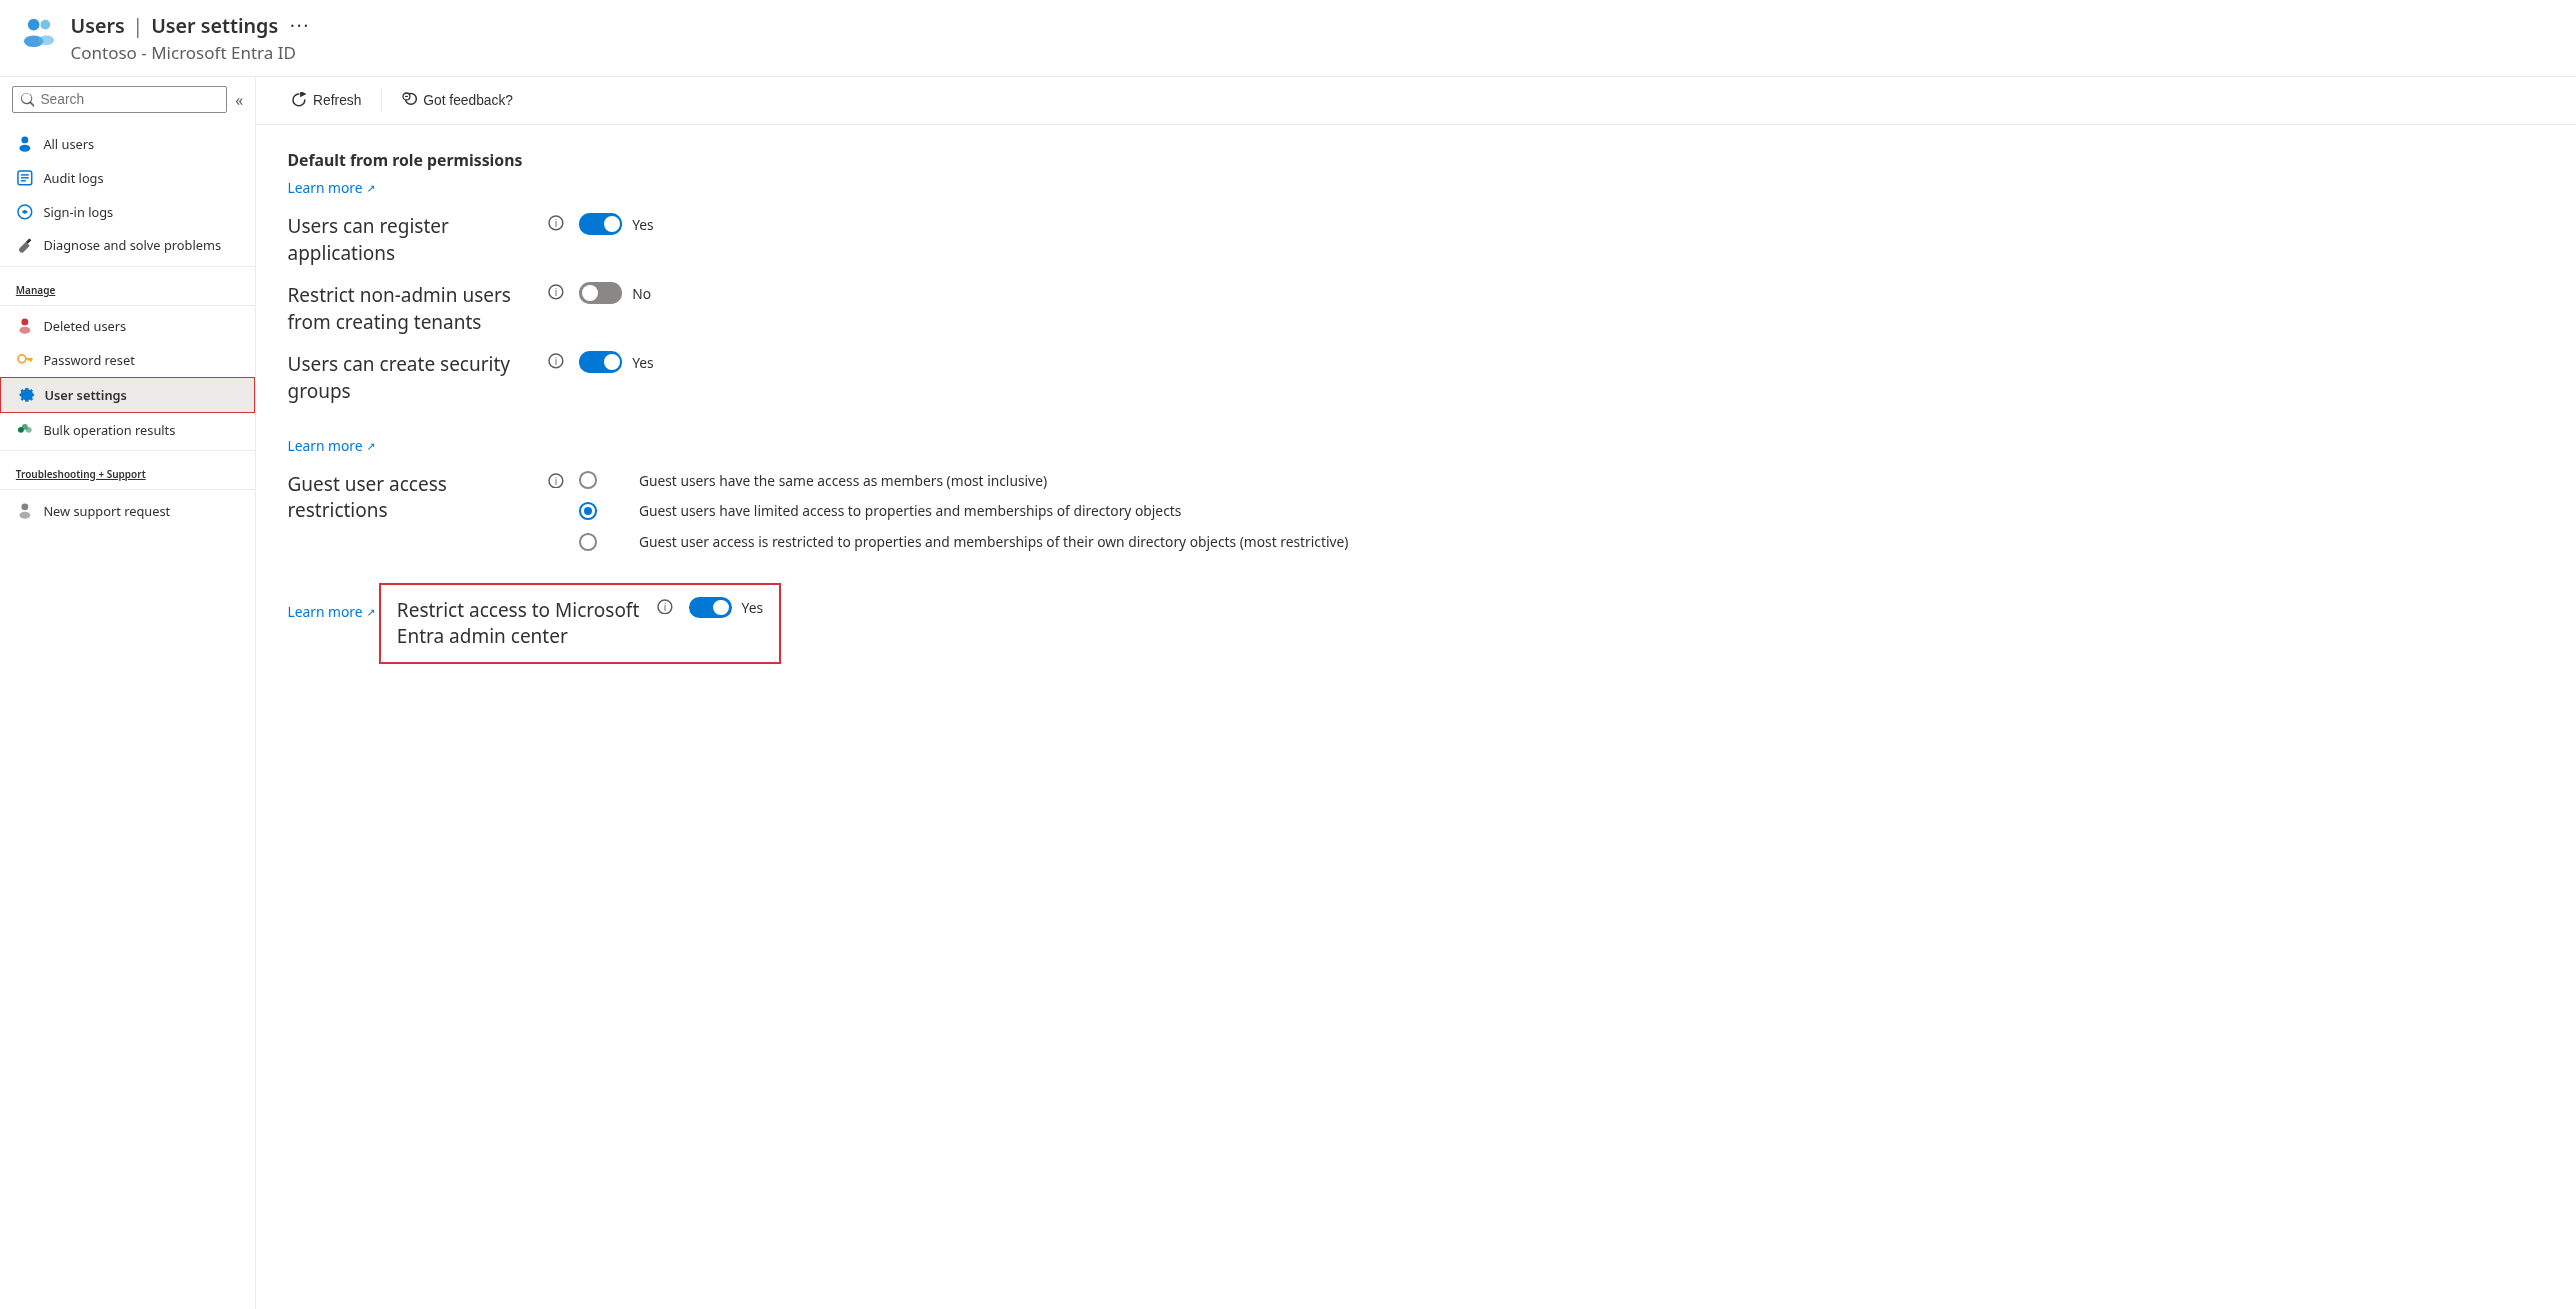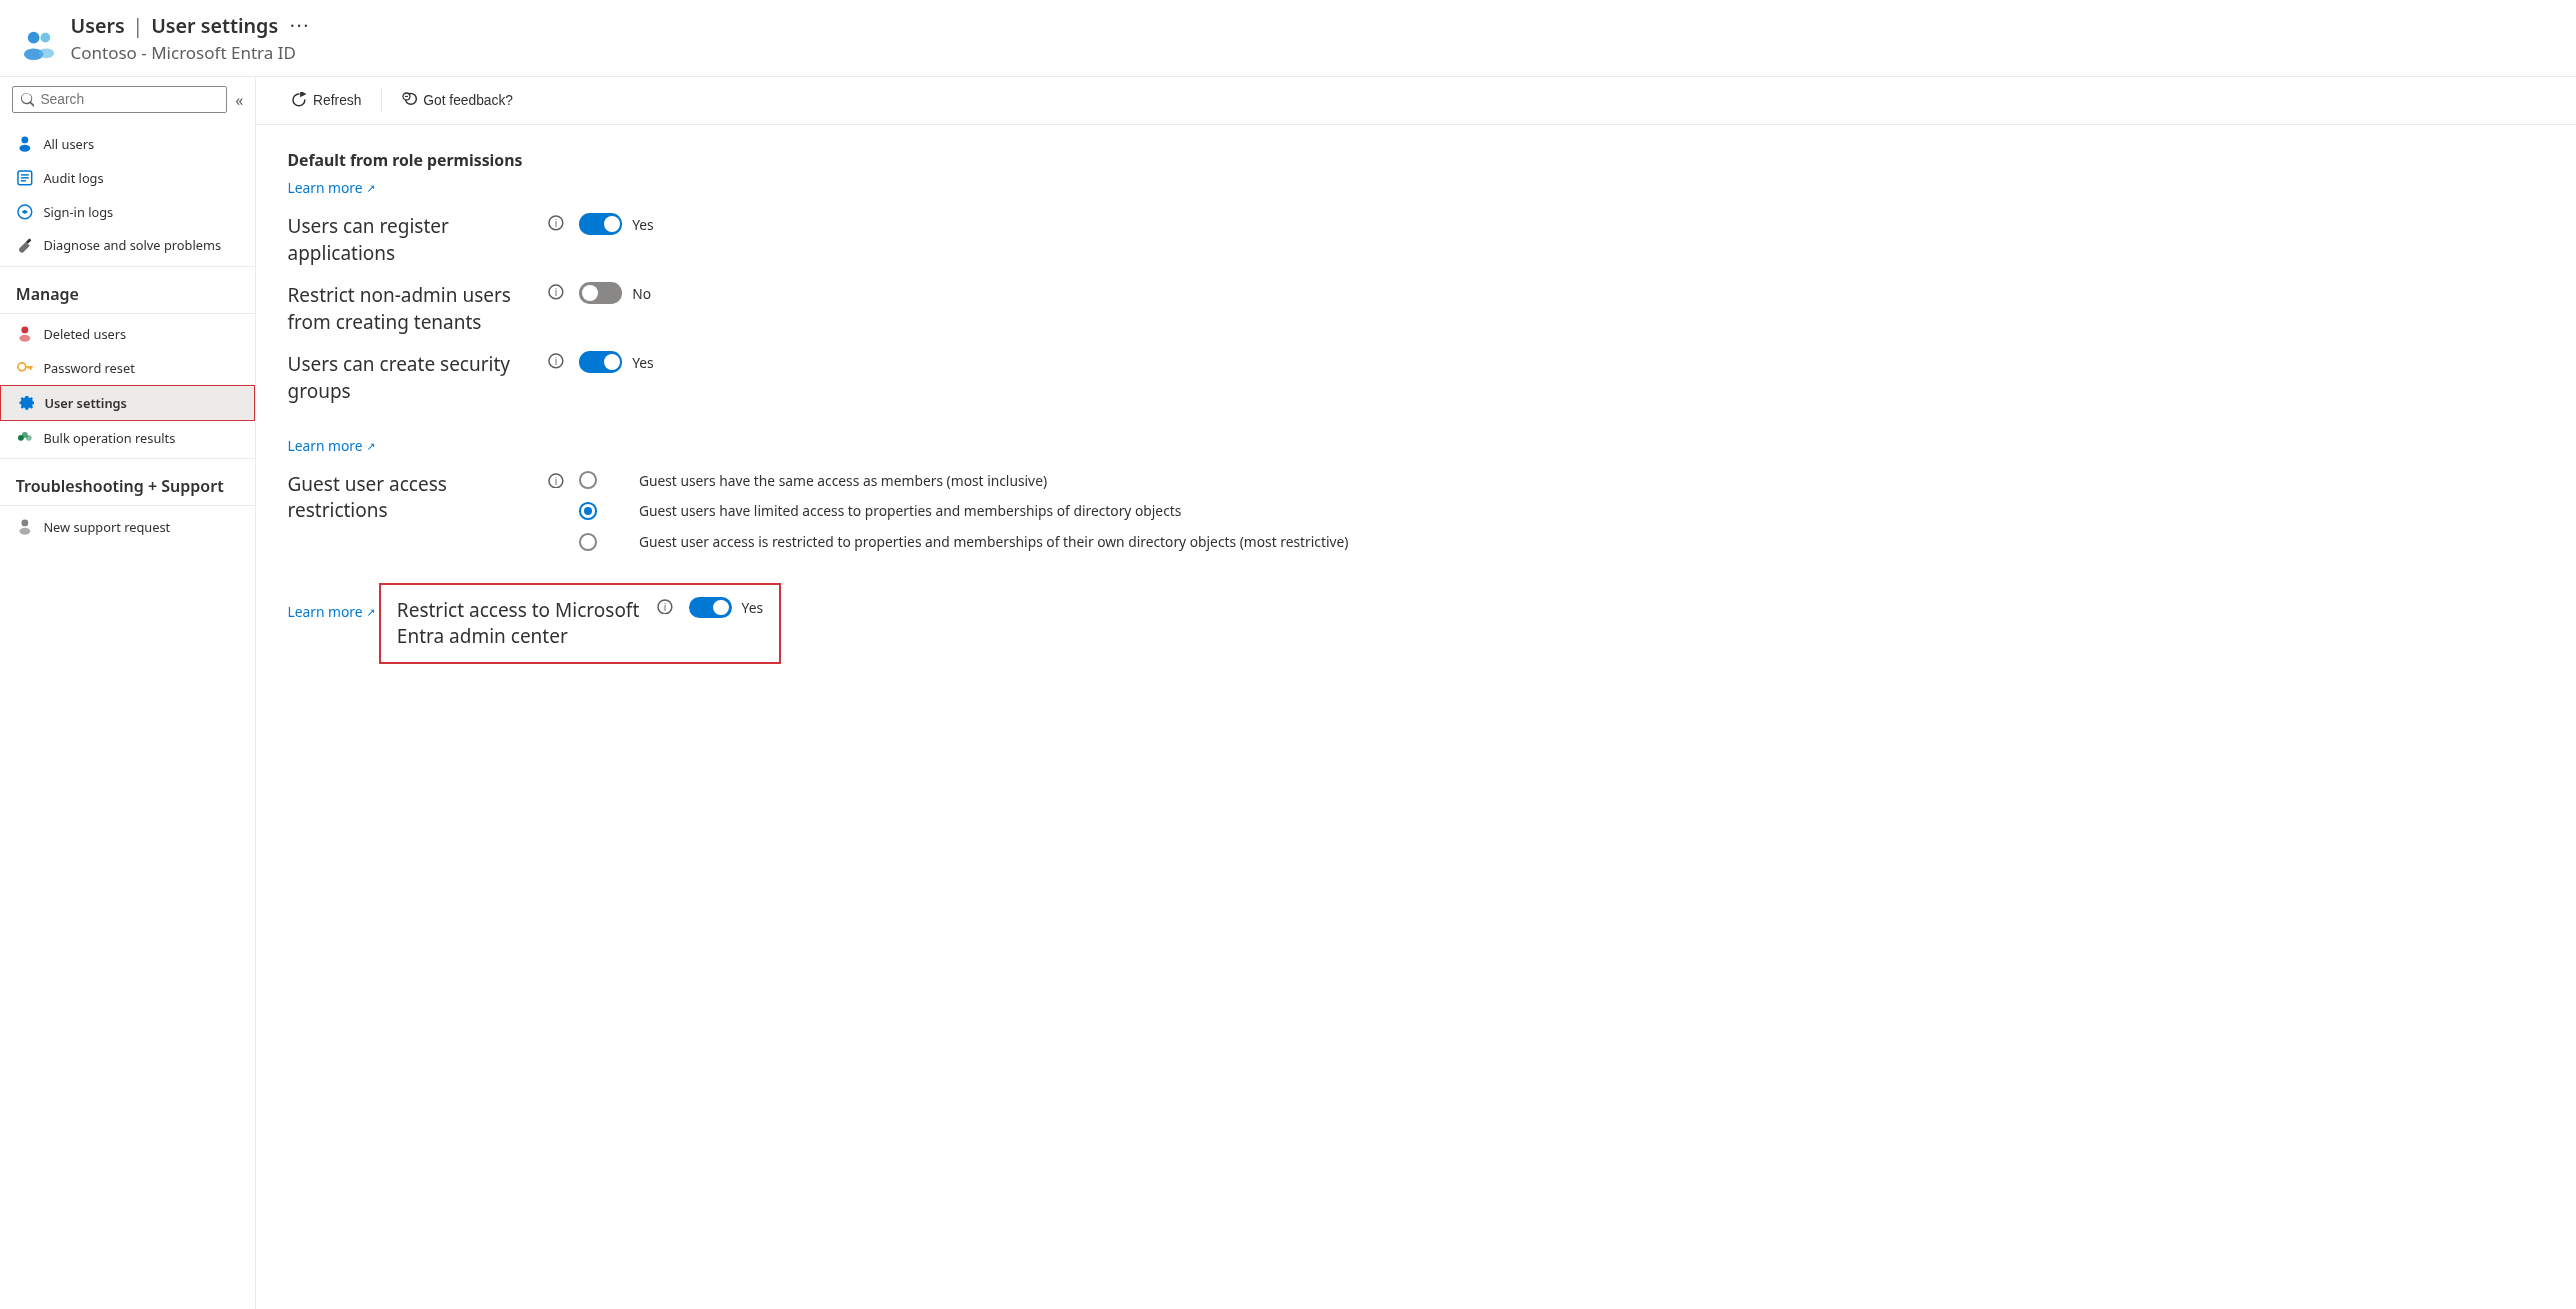--- a/index.html
+++ b/index.html
@@ -1,39 +1,39 @@
 <!DOCTYPE html>
 <html><head>
   <meta charset="utf-8">
   <style>
     * { box-sizing: border-box; margin: 0; padding: 0; }
     body { font-family: 'Segoe UI', system-ui, sans-serif; font-size: 13.8px; color: #323130; background: #fff; display: flex; flex-direction: column; height: 100vh; }
 
-    .app-header { display: flex; align-items: flex-end; padding: 11.8px 19.7px; border-bottom: 1px solid #edebe9; }
+    .app-header { display: flex; align-items: flex-start; padding: 11.8px 19.7px; border-bottom: 1px solid #edebe9; }
     .app-header-icon { width: 39px; height: 39px; margin-right: 11.8px; }
     .app-header-title { font-size: 19.7px; font-weight: 600; color: #323130; }
     .app-header-subtitle { font-size: 17px; color: #605e5c; margin-top: 2px; }
 
     .main-layout { display: flex; flex: 1; overflow: hidden; }
 
     
     .sidebar { width: 256px; min-width: 256px; border-right: 1px solid #edebe9; display: flex; flex-direction: column; overflow-y: auto; padding-bottom: 19.7px; }
     .sidebar-search-row { display: flex; align-items: center; padding: 9.9px 11.8px; }
     .sidebar-search { display: flex; align-items: center; border: 1px solid #8a8886; border-radius: 2px; padding: 4.9px 7.9px; flex: 1; background: #fff; }
     .sidebar-search input { border: none; outline: none; font-size: 13.8px; color: #323130; width: 100%; }
     .search-icon-svg { width: 13.8px; height: 13.8px; margin-right: 5.9px; color: #605e5c; flex-shrink: 0; }
     .sidebar-collapse { margin-left: 7.9px; cursor: pointer; color: #605e5c; font-size: 15.8px; }
 
     .sidebar-nav { padding: 3.9px 0; }
     .sidebar-item { display: flex; padding: 7.9px 15.8px; cursor: pointer; color: #323130; border-radius: 0; position: relative; }
     .sidebar-item.active { background: #edebe9; font-weight: 600; border: 1.5px solid #d13438; }
     .sidebar-item .item-icon { width: 17.7px; height: 17.7px; margin-right: 9.9px; flex-shrink: 0; }
     .sidebar-item .item-label { font-size: 12.8px; }
 
-    .sidebar-section-label { font-size: 16px; font-weight: 600; color: #323130; padding: 11.8px 15.8px 3.9px; }
+    .sidebar-section-label { font-size: 10px; font-weight: 600; color: #323130; padding: 11.8px 15.8px 3.9px; text-decoration: underline; }
     .sidebar-divider { border: none; border-top: 1px solid #edebe9; margin: 3.9px 0; }
 
     
     .content { flex: 1; overflow-y: auto; padding: 0; }
     .content-toolbar { display: flex; align-items: center; padding: 9.9px 23.6px; border-bottom: 1px solid #edebe9; gap: 3.9px; }
     .toolbar-btn { display: flex; align-items: center; gap: 5.9px; padding: 5.9px 11.8px; background: none; border: none; cursor: pointer; color: #323130; font-size: 13.8px; border-radius: 2px; }
     .toolbar-sep { width: 1px; height: 23.6px; background: #edebe9; margin: 0 3.9px; }
 
     .content-body { padding: 23.6px 31.5px; }
 

